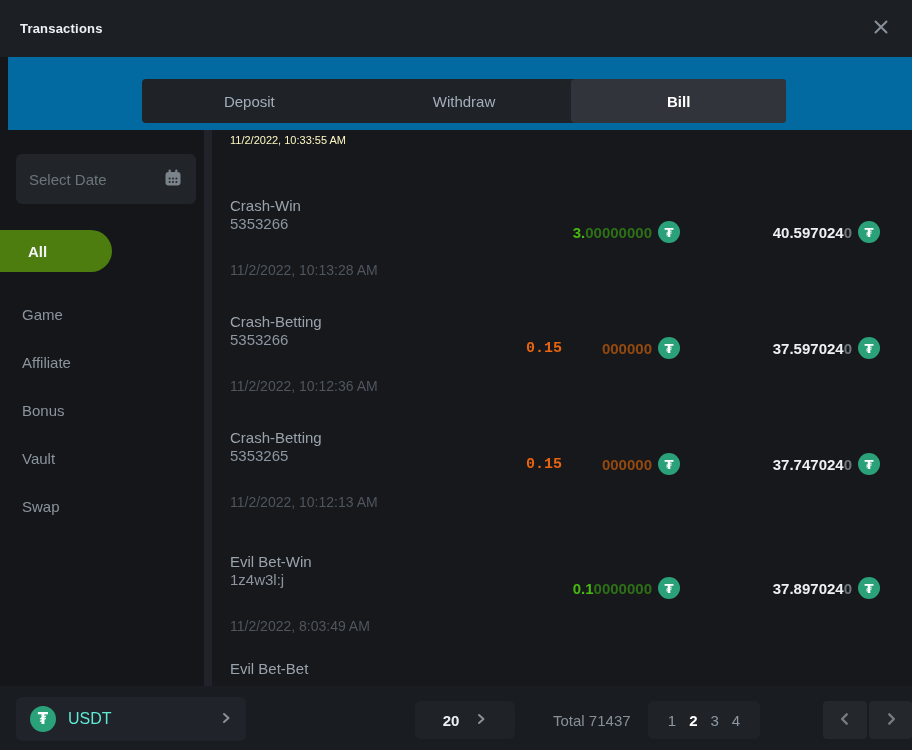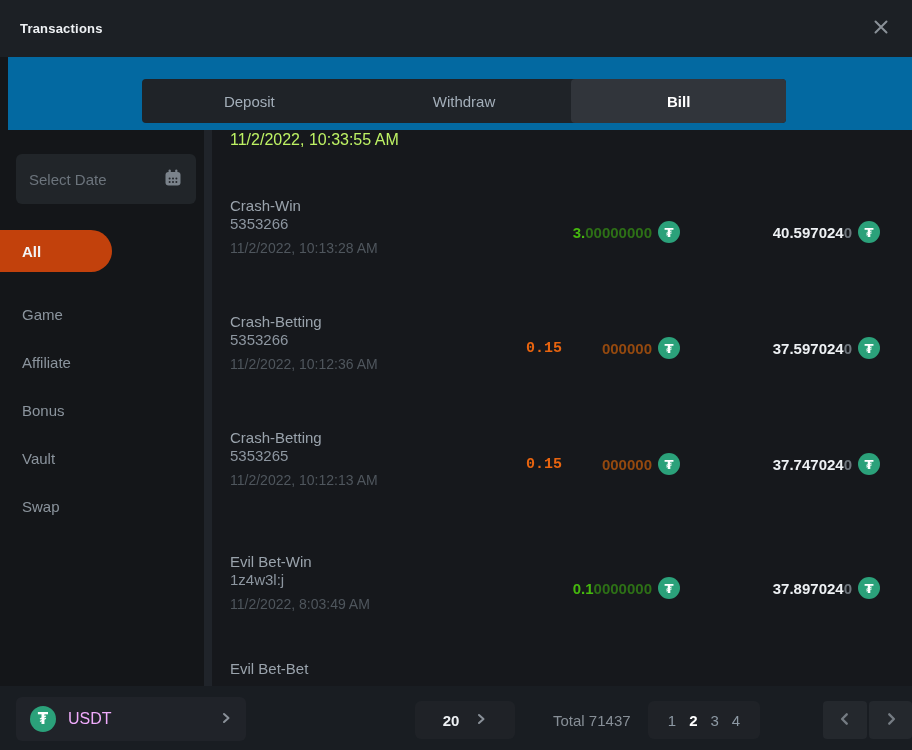--- a/index.html
+++ b/index.html
@@ -19,51 +19,51 @@
   .tabs{position:absolute;left:134px;top:22px;width:644px;height:44px;background:#1f2328;border-radius:4px;display:flex;}
   .tab{flex:1;display:flex;align-items:center;justify-content:center;font-size:15px;color:#a3aeb9;cursor:pointer;border-radius:4px;background:transparent;border:none;}
   .tab.active{background:#31353b;color:#ffffff;font-weight:700;}
   
   .content{position:absolute;top:130px;left:0;width:912px;height:556px;background:#141619;}
   .sidebar{position:absolute;left:0;top:0;width:204px;height:556px;}
   .vdivider{position:absolute;left:204px;top:0;width:8px;height:556px;background:#20242a;}
   .datebtn{position:absolute;left:16px;top:24px;width:180px;height:50px;background:#212529;border:none;border-radius:6px;display:flex;align-items:center;padding:0 13px;cursor:pointer;}
   .datebtn-label{font-size:15px;color:#6c747c;flex:1;text-align:left;}
   .nav{position:absolute;left:0;top:100px;width:204px;}
-  .nav-pill{position:relative;width:112px;height:42px;background:#c2410c;border-radius:0 21px 21px 0;display:flex;align-items:center;padding-left:22px;margin-bottom:18px;cursor:pointer;}
+  .nav-pill{position:relative;width:112px;height:42px;background:#4d7c0f;border-radius:0 21px 21px 0;display:flex;align-items:center;padding-left:28px;margin-bottom:18px;cursor:pointer;}
   .nav-pill span{font-size:15px;font-weight:700;color:#f2f4f6;}
   .nav-item{height:48px;display:flex;align-items:center;padding-left:22px;font-size:15px;color:#8b949d;cursor:pointer;}
   
   .list{position:absolute;left:212px;top:0;width:700px;height:556px;background:#16181c;overflow:hidden;}
-  .partial-time{position:absolute;left:18px;top:1px;font-size:16px;color:#bef264;line-height:18px;text-align:center;}
+  .partial-time{position:absolute;left:18px;top:1px;font-size:11px;color:#fef9c3;line-height:18px;text-align:center;}
   .partial-title{position:absolute;left:18px;font-size:15px;color:#9aa3ac;line-height:20px;}
   .row{position:absolute;left:0;width:700px;height:78px;}
   .row-title{position:absolute;left:18px;top:0;line-height:26px;font-size:15px;color:#9aa3ac;}
   .row-id{position:absolute;left:18px;top:18px;line-height:26px;font-size:15px;color:#8d96a0;}
-  .row-time{position:absolute;left:18px;top:42px;line-height:26px;font-size:14px;color:#4f565d;}
+  .row-time{position:absolute;left:18px;top:64px;line-height:26px;font-size:14px;color:#4f565d;}
   .amount{position:absolute;top:26px;right:232px;height:26px;display:flex;align-items:center;font-size:15px;font-weight:700;}
   .balance{position:absolute;top:26px;right:32px;height:26px;display:flex;align-items:center;font-size:15px;font-weight:700;}
   .amount[data-tone="green"] .amt-main{color:var(--green-bright,#46b80e);}
   .amount[data-tone="green"] .amt-dim{color:var(--green-dim,#2d7016);}
   .amount[data-tone="orange"] .amt-main{color:var(--orange-bright,#e8640f);font-family:Liberation Mono, monospace;}
   .amount[data-tone="orange"] .amt-dim{color:var(--orange-dim,#94490f);padding-left:40px;}
   .bal-main{color:var(--balance-white,#eef1f4);}
   .bal-dim{color:var(--balance-dim,#6f767d);}
   .coin{
     width:22px;height:22px;margin-left:6px;border-radius:50%;
     background:var(--tether-teal,#2ba17a);color:#fff;
     display:inline-flex;align-items:center;justify-content:center;
     font-family:"DejaVu Sans",sans-serif;font-size:13px;font-weight:700;line-height:1;
     flex:0 0 22px;
   }
   
   .ftr{position:absolute;top:686px;left:0;width:912px;height:64px;background:#191d22;}
   .cur-btn{position:absolute;left:16px;top:11px;width:230px;height:44px;background:#202329;border:none;border-radius:6px;display:flex;align-items:center;padding:0 14px;cursor:pointer;}
   .cur-btn .coin{width:26px;height:26px;font-size:15px;margin-left:0;flex:0 0 26px;}
-  .cur-label{font-size:16px;color:#f0abfc;margin-left:12px;flex:1;text-align:left;}
+  .cur-label{font-size:16px;color:#5eead4;margin-left:12px;flex:1;text-align:left;}
   .sizebox{position:absolute;left:415px;top:15px;width:100px;height:38px;background:#1f2227;border:none;border-radius:6px;display:flex;align-items:center;justify-content:center;gap:16px;cursor:pointer;font-weight:bold;}
   .size-val{font-size:15px;color:#eef1f4;}
   .total{position:absolute;left:553px;top:15px;height:38px;display:flex;align-items:center;font-size:15px;color:#878f97;}
   .pagesbox{position:absolute;left:648px;top:15px;width:112px;height:38px;background:#1f2227;border-radius:6px;display:flex;align-items:center;justify-content:center;gap:13px;}
   .page-num{font-size:15px;color:#8d99a4;cursor:pointer;background:none;border:none;padding:0;}
   .page-num.active{color:#ffffff;font-weight:700;}
   .navbtn{position:absolute;top:15px;width:44px;height:38px;background:#24282d;border:none;border-radius:4px;display:flex;align-items:center;justify-content:center;cursor:pointer;}
   .navbtn.prev{left:823px;}
   .navbtn.next{left:869px;width:43px;}
 </style>

